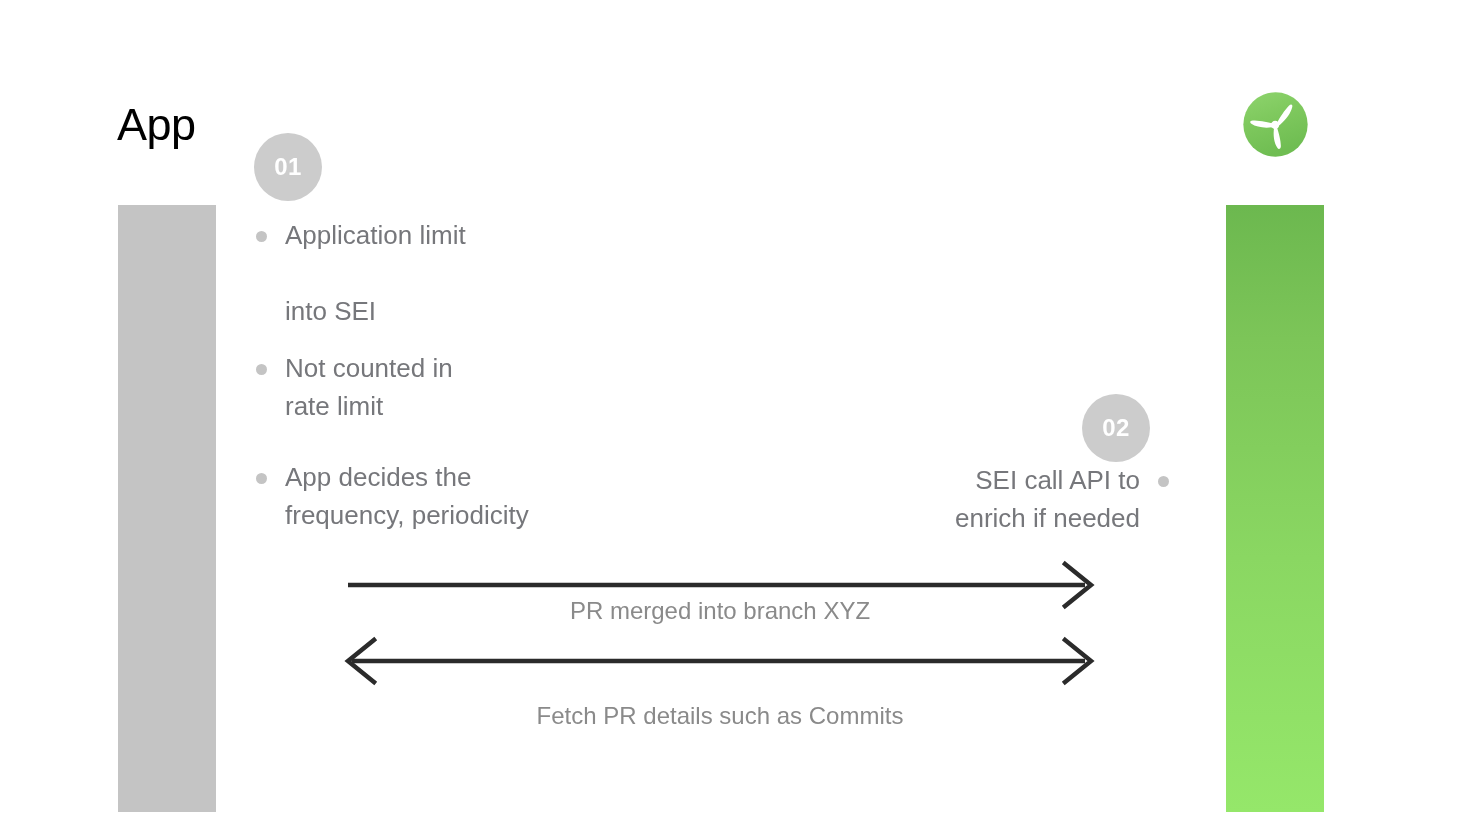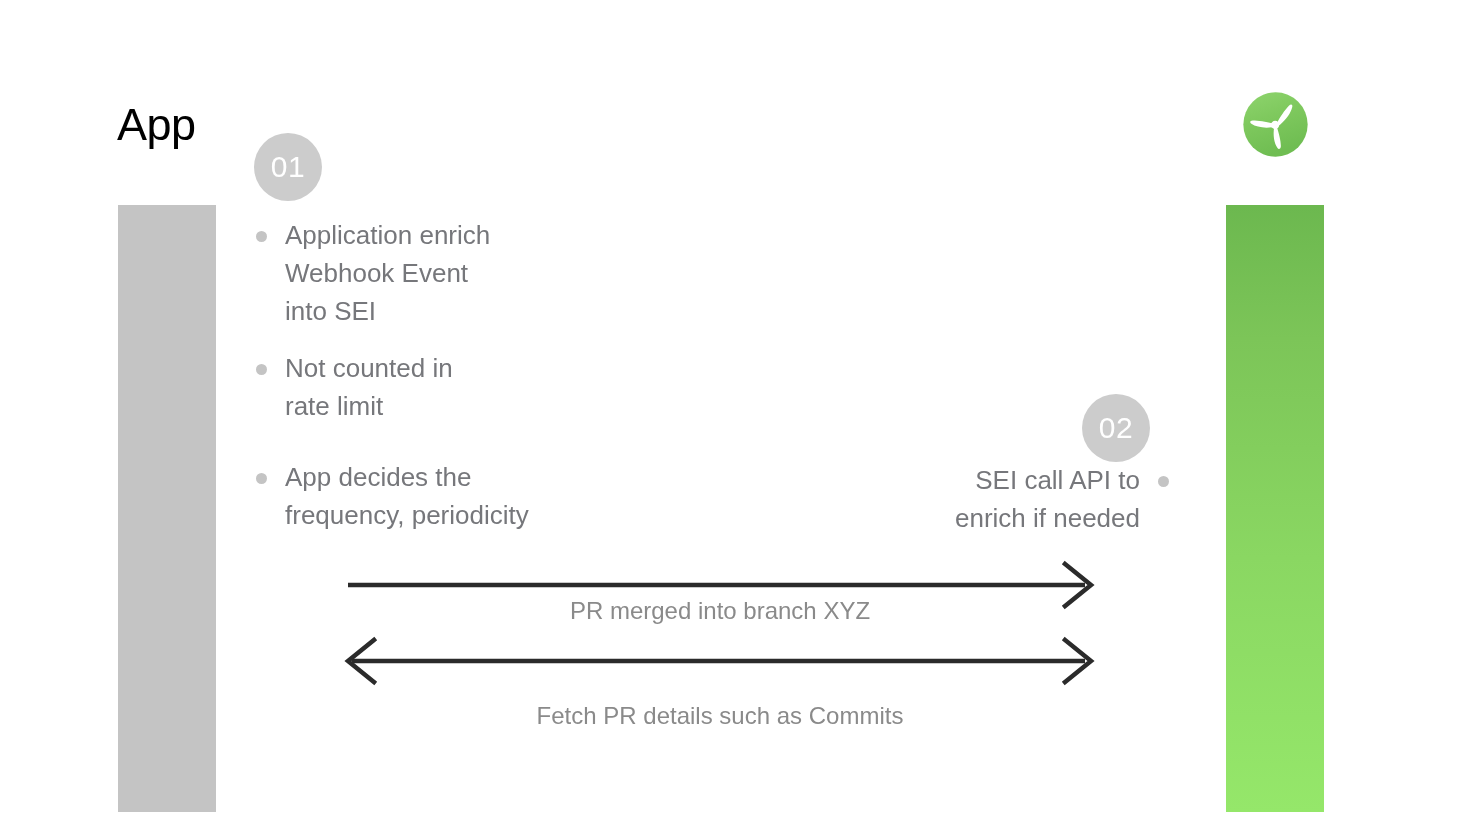--- a/index.html
+++ b/index.html
@@ -55,22 +55,22 @@
   }
 
   
   .step-badge {
     position: absolute;
     width: 68px;
     height: 68px;
     border-radius: 50%;
     background: #cccccc;
     color: #ffffff;
-    font-size: 30px;
-    font-weight: 400;
+    font-size: 24px;
+    font-weight: 700;
     line-height: 68px;
     text-align: center;
     letter-spacing: 0.5px;
   }
   .badge-01 { left: 254px;  top: 133px; }
   .badge-02 { left: 1082px; top: 394px; }
 
   
   .bullet-group { position: absolute; }
 
@@ -162,22 +162,22 @@
       </g>
     </svg>
   </div>
 
   <div class="step-badge badge-01">01</div>
 
   <div class="step-badge badge-02">02</div>
 
   <div class="bullet-group col-left group-a">
     <div class="bullet">
-      <span>Application enrich</span><br>
-      <span>Webhook Event</span><br>
+      <span>Application limit</span><br>
+      <br>
       <span>into SEI</span>
     </div>
   </div>
 
   <div class="bullet-group col-left group-b">
     <div class="bullet">
       <span>Not counted in</span><br>
       <span>rate limit</span>
     </div>
   </div>

